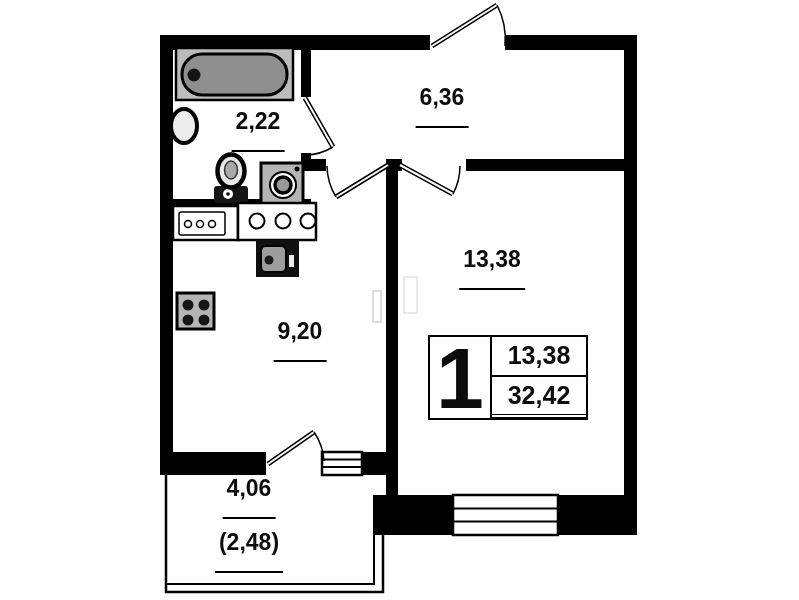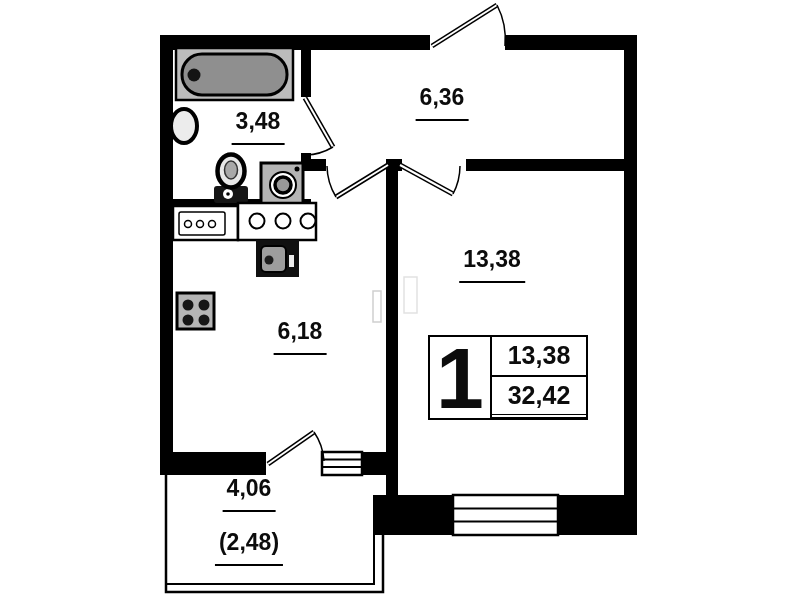--- a/index.html
+++ b/index.html
@@ -5,21 +5,21 @@
   html,body{margin:0;padding:0;background:#ffffff;}
   #stage{
     position:relative;width:799px;height:600px;background:#ffffff;overflow:hidden;
     font-family:"Liberation Sans", sans-serif;
   }
   #plan-svg{position:absolute;left:0;top:0;}
   .room-label{
     position:absolute;transform:translateX(-50%);
     font-size:23px;font-weight:600;color:#0c0c0c;white-space:nowrap;line-height:1;
   }
-  .room-label .u{border-bottom:2.5px solid #000;padding:0 4px 9px;}
+  .room-label .u{border-bottom:2.5px solid #000;padding:0 4px 16px;}
   #legend-table{
     position:absolute;left:428px;top:335px;width:160px;height:85px;
     border:2.5px solid #000;box-sizing:border-box;display:flex;background:#fff;
   }
   #legend-rooms{
     width:60px;border-right:2.5px solid #000;display:flex;align-items:center;justify-content:center;
     font-size:86px;font-weight:600;color:#0c0c0c;line-height:70px;overflow:hidden;
   }
   #legend-values{flex:1;display:flex;flex-direction:column;}
   #legend-values .lv{
@@ -141,30 +141,30 @@
     <g>
       <rect x="177" y="293" width="37" height="36" fill="#b5b5b5" stroke="#000" stroke-width="3"></rect>
       <circle cx="188" cy="305" r="5.5" fill="#161616"></circle>
       <circle cx="204" cy="305" r="5.5" fill="#161616"></circle>
       <circle cx="188" cy="320" r="5.5" fill="#161616"></circle>
       <circle cx="204" cy="320" r="5.5" fill="#161616"></circle>
     </g>
   </svg>
 
   <div class="room-label" style="left:258px;top:110px">
-    <span class="u">3,48</span>
+    <span class="u">2,22</span>
   </div>
   <div class="room-label" style="left:442px;top:86px">
     <span class="u">6,36</span>
   </div>
   <div class="room-label" style="left:492px;top:248px">
     <span class="u">13,38</span>
   </div>
   <div class="room-label" style="left:300px;top:320px">
-    <span class="u">6,18</span>
+    <span class="u">9,20</span>
   </div>
   <div class="room-label" style="left:249px;top:477px">
     <span class="u">4,06</span>
   </div>
   <div class="room-label" style="left:249px;top:531px">
     <span class="u">(2,48)</span>
   </div>
 
   <div id="legend-table">
     <div id="legend-rooms">1</div>

